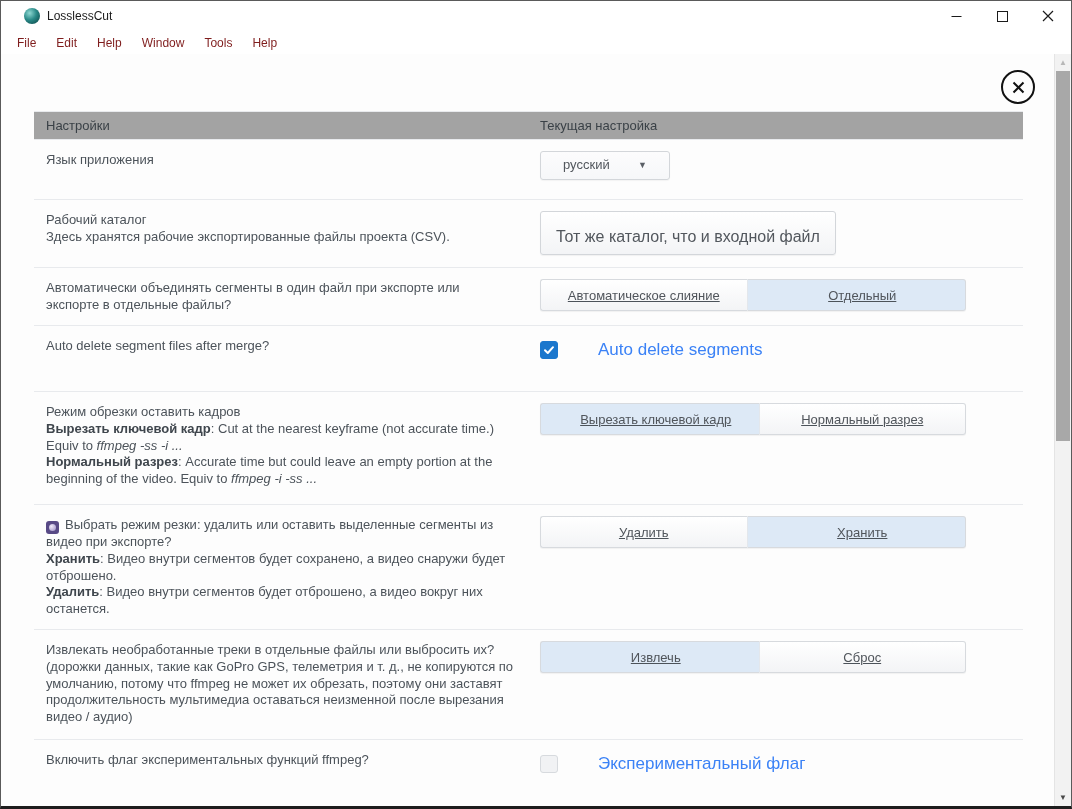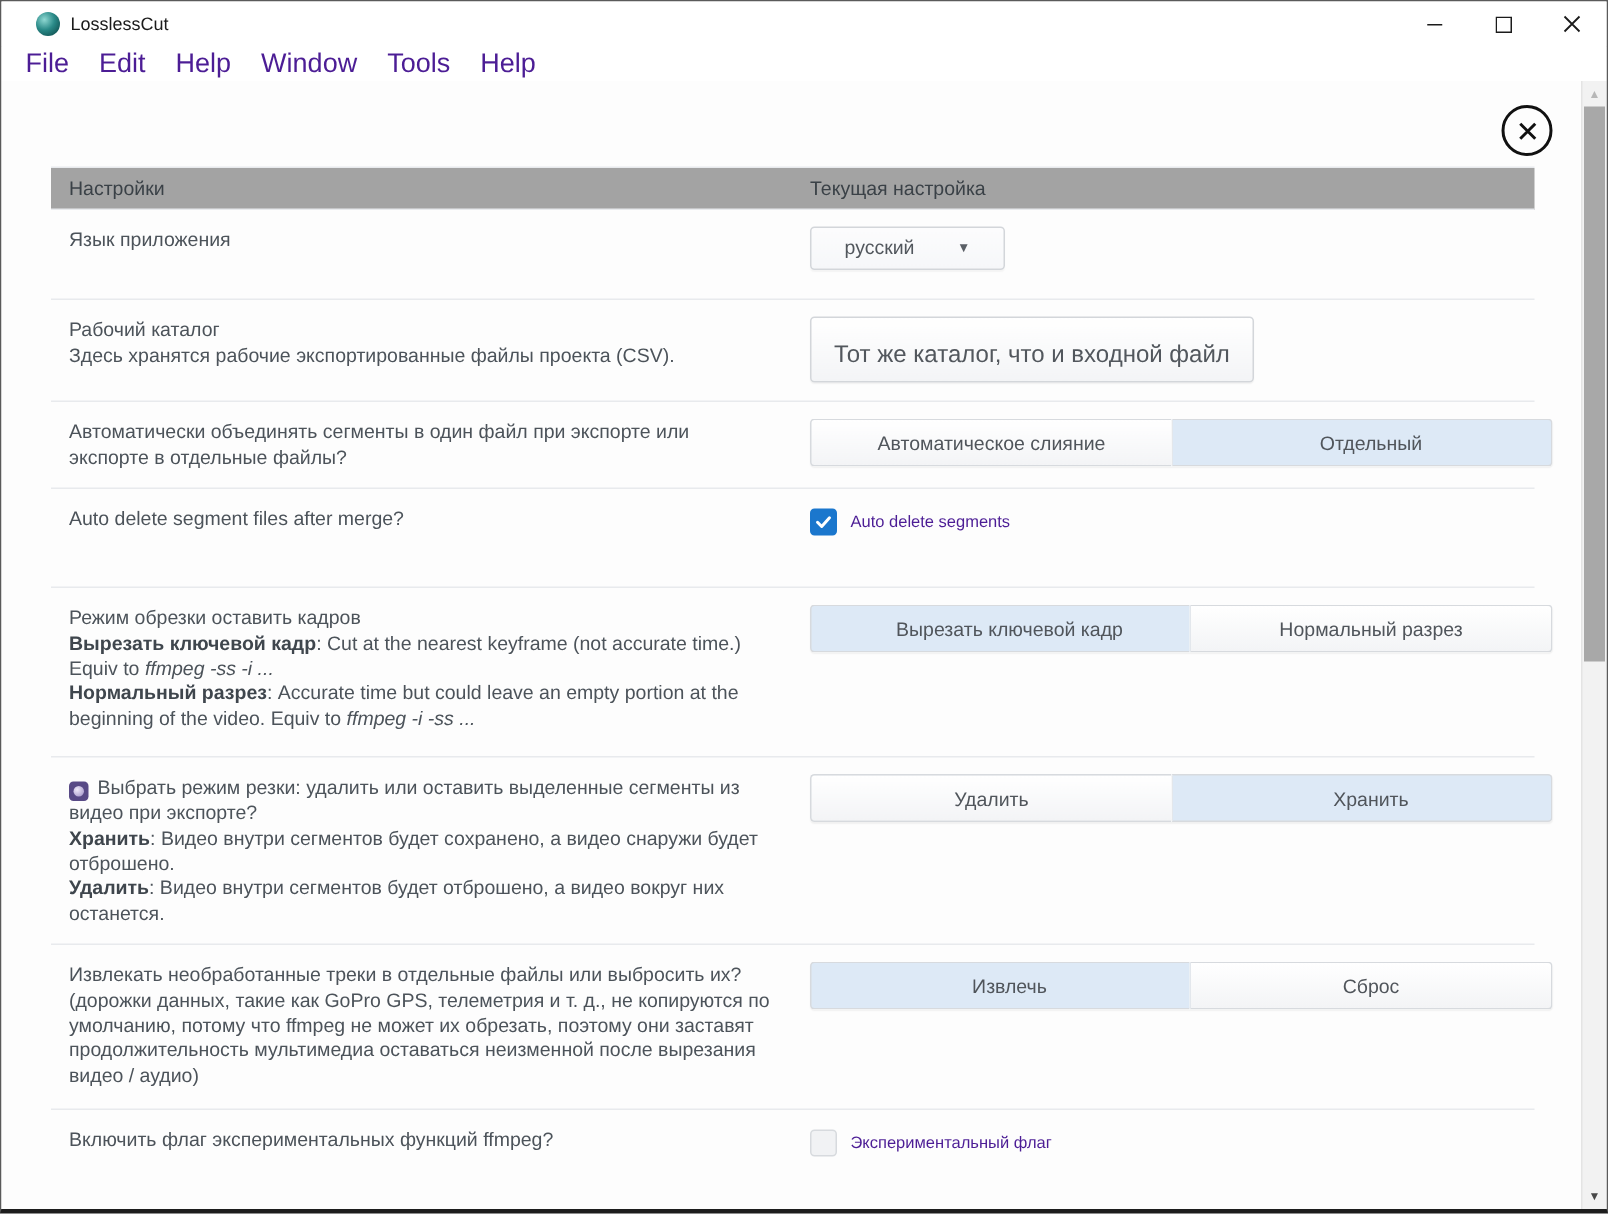--- a/index.html
+++ b/index.html
@@ -18,21 +18,21 @@
   .title-left{display:flex;align-items:center;padding-left:23px;gap:7px;}
   .app-icon{width:16px;height:16px;border-radius:50%;
     background:radial-gradient(circle at 35% 32%, #8fd8d2 0%, #2a8a88 45%, #176060 75%, #0f4a4a 100%);
     display:inline-block;}
   .app-title{font-size:12px;color:#1b1b1b;}
   .win-controls{display:flex;height:30px;}
   .win-btn{width:46px;height:30px;border:none;background:transparent;display:flex;align-items:center;justify-content:center;padding:0;cursor:default;}
   .win-btn svg{display:block;}
   
   .menubar{height:23px;display:flex;align-items:center;padding-left:6px;background:#fff;}
-  .menu-item{font-size:18px;color:#4c1d95;padding:2px 10px;cursor:default;}
+  .menu-item{font-size:12px;color:#7f1d1d;padding:2px 10px;cursor:default;}
   
   .content{position:absolute;top:53px;left:0;right:17px;bottom:0;background:#fdfdfd;overflow:hidden;}
   .close-circle{
     position:absolute;top:16px;right:19px;width:34px;height:34px;border-radius:50%;
     border:2.5px solid #111;background:transparent;display:flex;align-items:center;justify-content:center;
     padding:0;cursor:pointer;box-sizing:border-box;
   }
   .settings-wrap{position:absolute;top:57px;left:33px;width:989px;}
   table.settings{border-collapse:collapse;width:989px;table-layout:fixed;}
   table.settings th, table.settings td{
@@ -52,33 +52,33 @@
     width:130px;height:29px;box-sizing:border-box;border:1px solid #d3d6da;border-radius:3px;
     background:linear-gradient(180deg,#fcfcfd,#f6f7f9);display:flex;align-items:center;justify-content:space-between;
     padding:0 22px;color:#52575d;cursor:pointer;box-shadow:0 1px 1px rgba(0,0,0,.04);
   }
   .caret{font-size:9px;color:#5a5f66;}
   .btn{
     display:inline-block;box-sizing:border-box;height:44px;padding:7px 15px 0;font-size:16px;color:#52575d;
     background:linear-gradient(180deg,#ffffff,#f3f4f6);border:1px solid #d3d6da;border-radius:3px;
     box-shadow:0 1px 1px rgba(0,0,0,.05);cursor:pointer;font-family:inherit;
   }
-  .segmented{display:flex;width:495px;border-radius:3px;box-shadow:0 1px 1px rgba(0,0,0,.05);}
+  .segmented{display:flex;width:426px;border-radius:3px;box-shadow:0 1px 1px rgba(0,0,0,.05);text-decoration:underline;}
   .seg{
     flex:1;height:32px;box-sizing:border-box;border:1px solid #d7dade;background:linear-gradient(180deg,#ffffff,#f3f4f6);
     font-size:13px;color:#50555b;cursor:pointer;font-family:inherit;padding:0;
   }
   .seg:first-child{border-radius:3px 0 0 3px;border-right:none;}
   .seg:last-child{border-radius:0 3px 3px 0;border-left:1px solid #e3e7ec;}
   .seg.selected{background:#dde9f6;padding-left:12px;}
   .checkbox-row{display:flex;align-items:center;gap:9px;margin-top:2px;}
   .checkbox{width:18px;height:18px;border-radius:3px;box-sizing:border-box;display:inline-flex;align-items:center;justify-content:center;cursor:pointer;}
   .checkbox.checked{background:#1b77cd;border:1px solid #1b77cd;}
   .checkbox.unchecked{background:#f1f2f4;border:1px solid #d7dade;}
-  .cb-label{font-size:11px;color:#4c1d95;}
+  .cb-label{font-size:17px;color:#3b82f6;margin-left:31px;}
   .mode-icon{
     width:13px;height:13px;border-radius:3px;background:#584a86;display:inline-flex;
     align-items:center;justify-content:center;vertical-align:-2px;margin-right:6px;
   }
   .mode-icon::after{content:"";width:7px;height:7px;border-radius:50%;
     background:radial-gradient(circle at 35% 35%, #efeaf8, #9b8cc4);}
   
   .scrollbar{position:absolute;top:53px;right:0;width:17px;bottom:0;background:#f2f2f2;border-left:1px solid #e4e4e4;box-sizing:border-box;}
   .scroll-arrow{height:17px;display:flex;align-items:center;justify-content:center;font-size:8px;}
   .scroll-arrow.up{color:#b7b7b7;}

